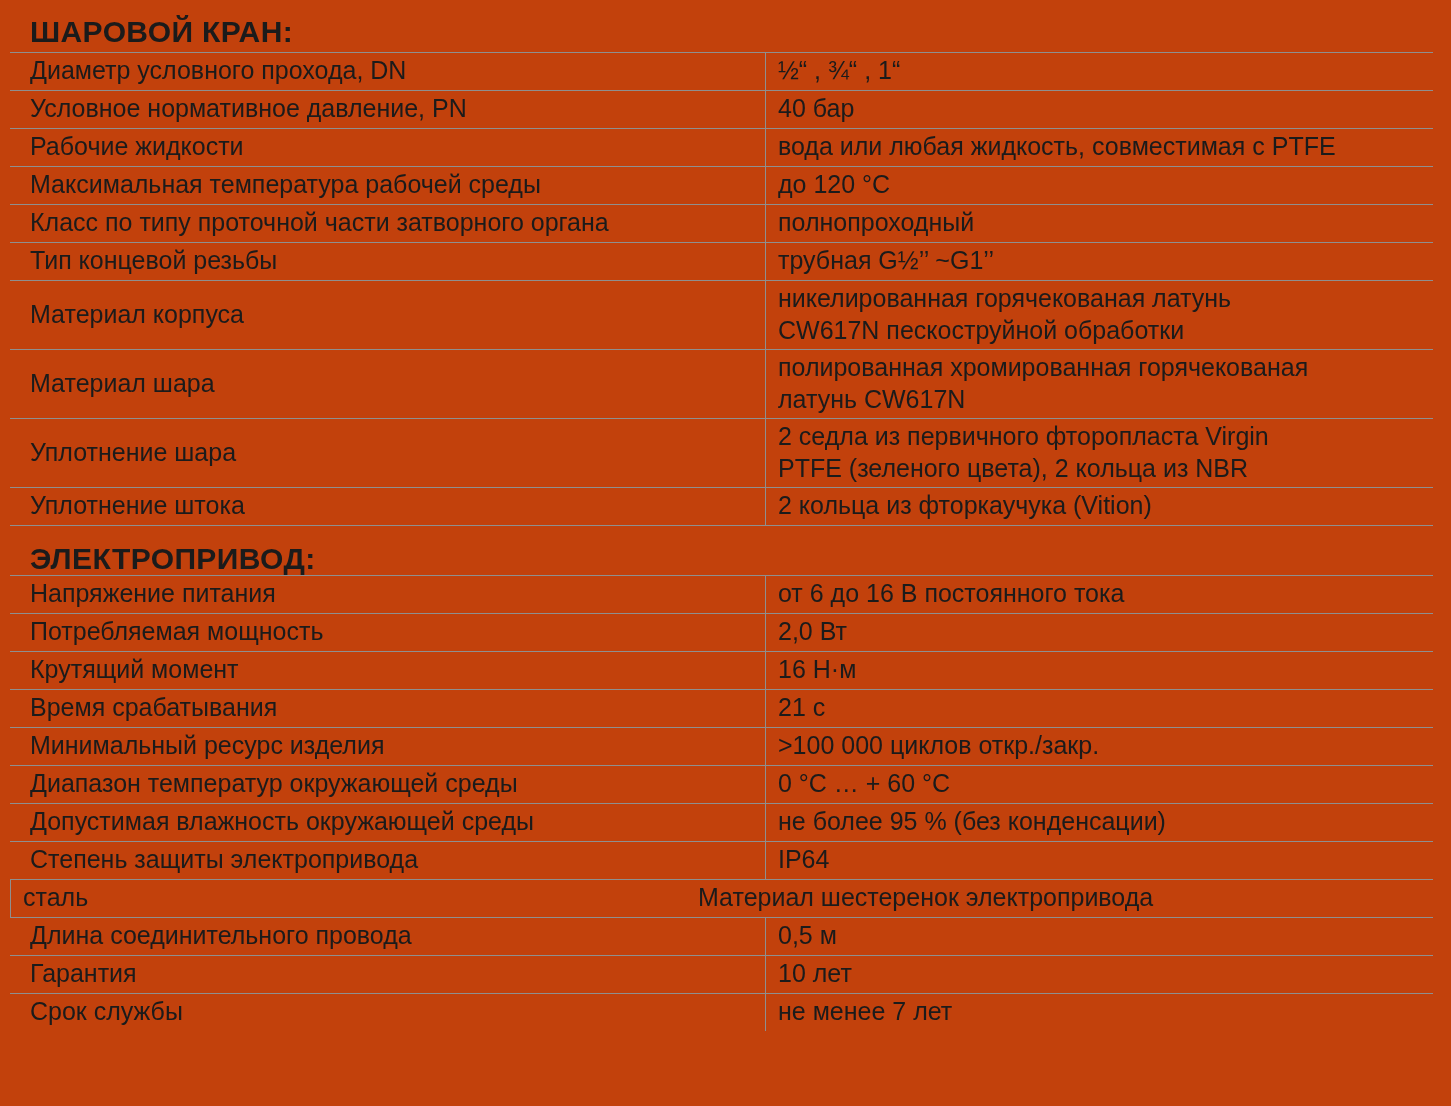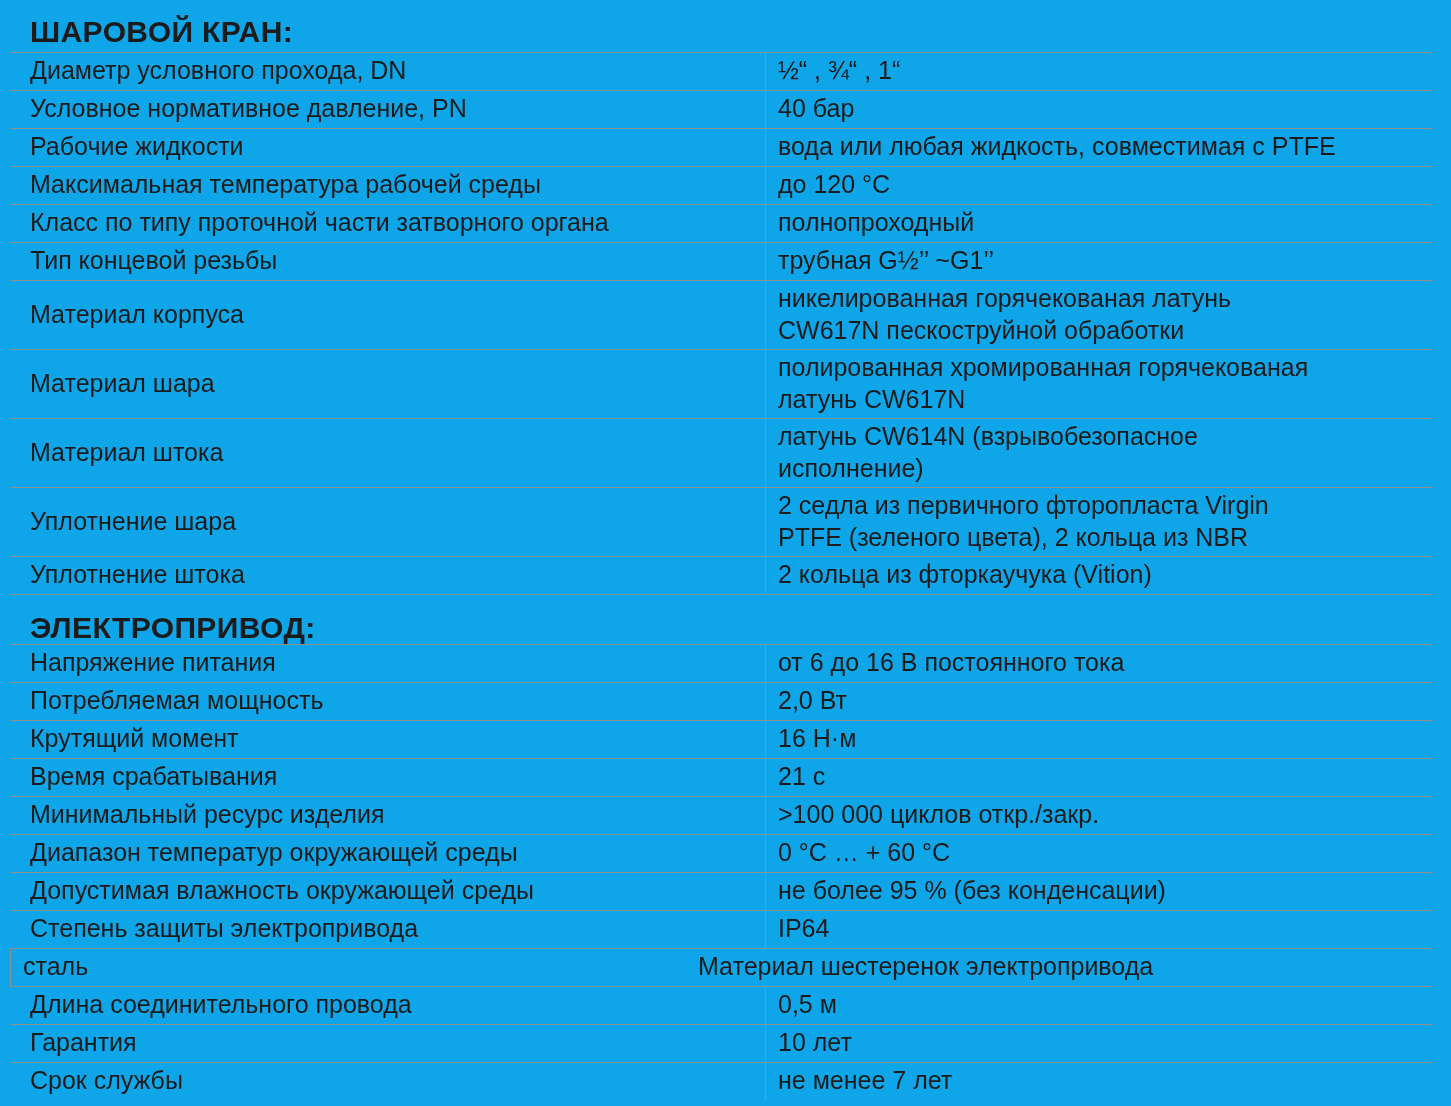--- a/index.html
+++ b/index.html
@@ -5,21 +5,21 @@
   html, body {
     margin: 0;
     padding: 0;
     background: #ffffff;
   }
   .page {
     width: 1451px;
     height: 1106px;
     box-sizing: border-box;
     padding: 8px 18px 0 10px;
-    background: #0ea5e9;
+    background: #c2410c;
     font-family: "Liberation Sans", sans-serif;
     color: #1b1b1b;
     overflow: hidden;
   }
   .section { width: 100%; }
   .section-title {
     margin: 0;
     box-sizing: border-box;
     height: 44px;
     padding: 4px 0 0 20px;
@@ -97,25 +97,20 @@
       <div class="cell label">Материал корпуса</div>
       <div class="cell value">никелированная горячекованая латунь
 CW617N пескоструйной обработки</div>
     </div>
     <div class="row tall">
       <div class="cell label">Материал шара</div>
       <div class="cell value">полированная хромированная горячекованая
 латунь CW617N</div>
     </div>
     <div class="row tall">
-      <div class="cell label">Материал штока</div>
-      <div class="cell value">латунь CW614N (взрывобезопасное
-исполнение)</div>
-    </div>
-    <div class="row tall">
       <div class="cell label">Уплотнение шара</div>
       <div class="cell value">2 седла из первичного фторопласта Virgin
 PTFE (зеленого цвета), 2 кольца из NBR</div>
     </div>
     <div class="row">
       <div class="cell label">Уплотнение штока</div>
       <div class="cell value">2 кольца из фторкаучука (Vition)</div>
     </div>
   </div>
 

